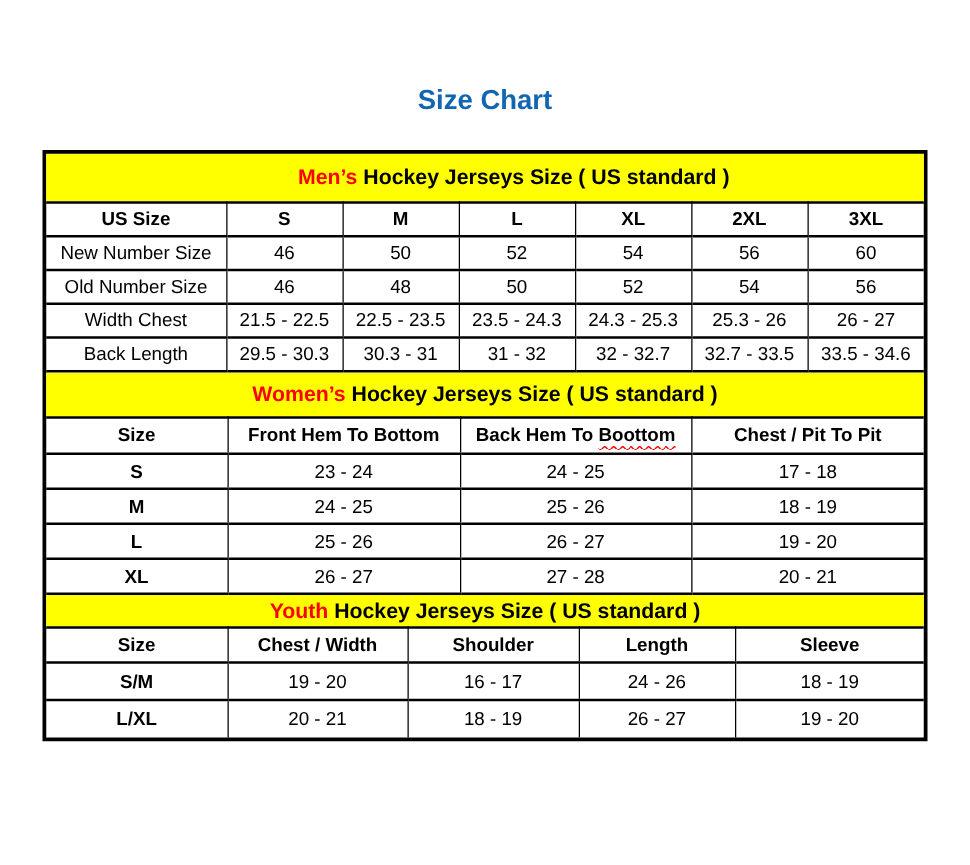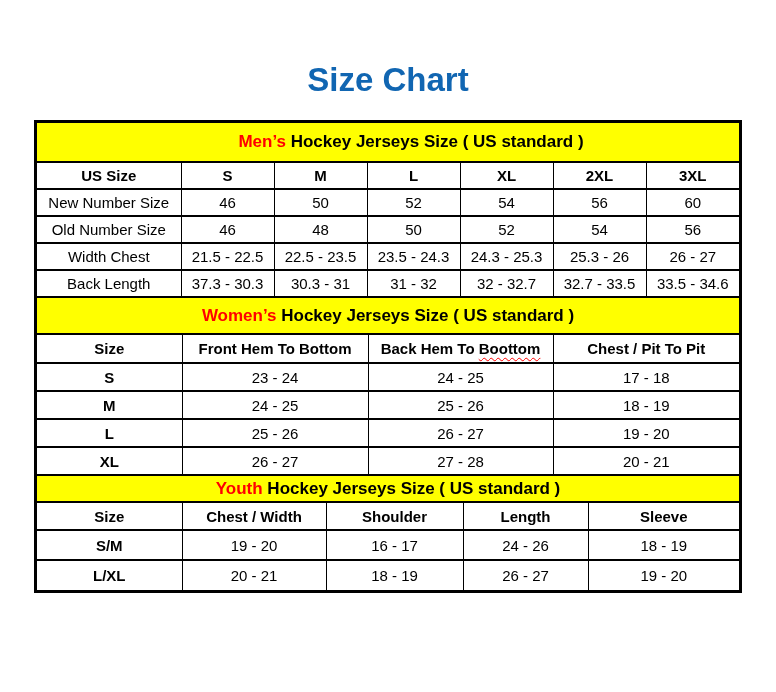--- a/index.html
+++ b/index.html
@@ -6,21 +6,21 @@
   body {
     width: 776px; height: 692px;
     background: #ffffff;
     overflow: hidden;
     font-family: "Liberation Sans", sans-serif;
     color: #000;
   }
   .title {
     padding-top: 62px;
     text-align: center;
-    font-size: 33px;
+    font-size: 22px;
     line-height: 36px;
     font-weight: bold;
     color: var(--title-blue, #1166B2);
     letter-spacing: 0px;
   }
   .chart-wrap {
     width: 702px;
     margin: 22px auto 0;
     border: 3px solid var(--border-black, #000);
   }
@@ -127,21 +127,21 @@
       <td class="lbl-plain">Width Chest</td>
       <td class="val">21.5 - 22.5</td>
       <td class="val">22.5 - 23.5</td>
       <td class="val">23.5 - 24.3</td>
       <td class="val">24.3 - 25.3</td>
       <td class="val">25.3 - 26</td>
       <td class="val">26 - 27</td>
     </tr>
     <tr class="r">
       <td class="lbl-plain">Back Length</td>
-      <td class="val">37.3 - 30.3</td>
+      <td class="val">29.5 - 30.3</td>
       <td class="val">30.3 - 31</td>
       <td class="val">31 - 32</td>
       <td class="val">32 - 32.7</td>
       <td class="val">32.7 - 33.5</td>
       <td class="val">33.5 - 34.6</td>
     </tr>
   </tbody>
     </table>
 
   <table class="sec" id="women">

